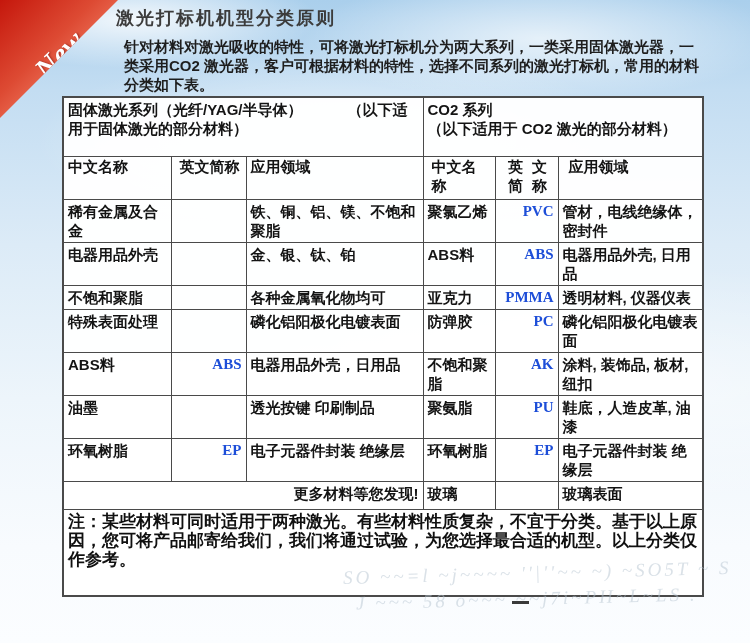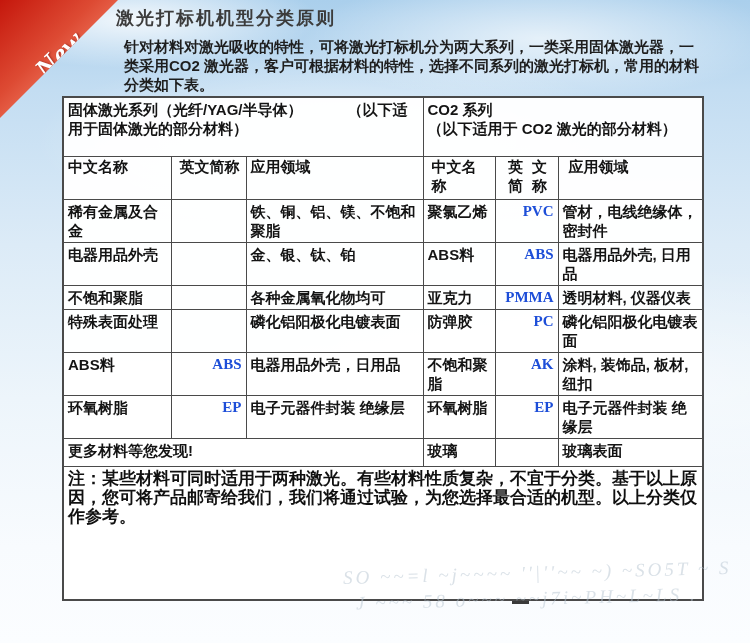--- a/index.html
+++ b/index.html
@@ -51,29 +51,29 @@
     font-size:15px;color:#141414;font-weight:bold;
   }
   table.mat td{
     border:1px solid #4a4a4a;vertical-align:top;
     padding:2px 4px;line-height:19px;overflow:hidden;
   }
   td.sec{padding:4px 8px;}
   td.hdr{padding:9px 4px 2px 14px;}
   td.hdr.c{text-align:center;padding-left:4px;padding-right:2px;}
   td.en{text-align:right;font-family:"Liberation Serif", serif;color:#1d4ed8;}
-  td.more{text-align:left;padding-top:4px;}
+  td.more{text-align:right;padding-top:4px;}
   td.note{
     padding:8px 10px;font-size:17px;line-height:38px;color:#101010;
   }
   tr.rh-sec{height:59px;padding-left:19px;}
   tr.rh-hdr{height:41px;font-family:Liberation Mono, monospace;}
   tr.rh0{height:39px;} tr.rh1{height:42px;} tr.rh2{height:22px;}
   tr.rh3{height:38px;} tr.rh4{height:35px;} tr.rh5{height:39px;}
-  tr.rh6{height:39px;} tr.rh7{height:28px;} tr.rh-note{height:134px;font-family:Liberation Serif, serif;}
+  tr.rh6{height:39px;} tr.rh7{height:28px;} tr.rh-note{height:87px;font-family:Liberation Serif, serif;}
 
   
   .dash-mark{
     position:absolute;left:512px;top:601px;width:17px;height:3px;background:#3a3a3a;
   }
   .watermark{
     position:absolute;color:#b7c5d1;opacity:.5;font-style:italic;
     font-family:"Liberation Serif", serif;font-size:19px;letter-spacing:3px;
     transform:rotate(-1.5deg);white-space:nowrap;pointer-events:none;
   }
@@ -151,20 +151,28 @@
         <td>磷化铝阳极化电镀表面</td>
       </tr>
       <tr class="rh4">
         <td>ABS料</td>
         <td class="en">ABS</td>
         <td>电器用品外壳，日用品</td>
         <td>不饱和聚脂</td>
         <td class="en">AK</td>
         <td>涂料, 装饰品, 板材, 纽扣</td>
       </tr>
+      <tr class="rh5">
+        <td>油墨</td>
+        <td class="en"></td>
+        <td>透光按键 印刷制品</td>
+        <td>聚氨脂</td>
+        <td class="en">PU</td>
+        <td>鞋底，人造皮革, 油漆</td>
+      </tr>
       <tr class="rh6">
         <td>环氧树脂</td>
         <td class="en">EP</td>
         <td>电子元器件封装 绝缘层</td>
         <td>环氧树脂</td>
         <td class="en">EP</td>
         <td>电子元器件封装 绝缘层</td>
       </tr>
 
       <tr class="rh7">

